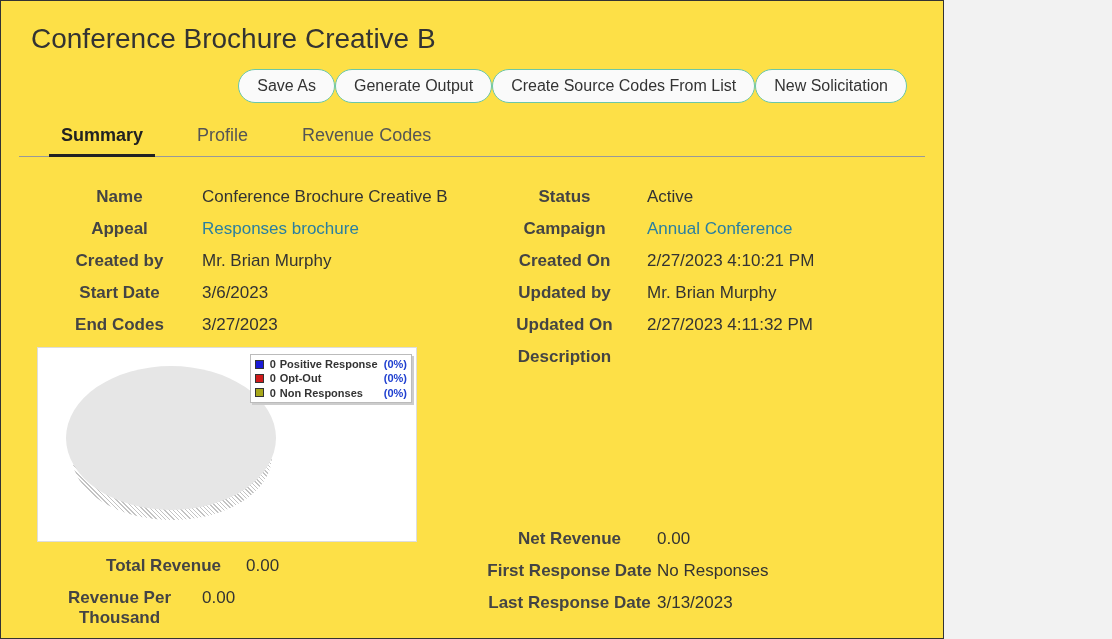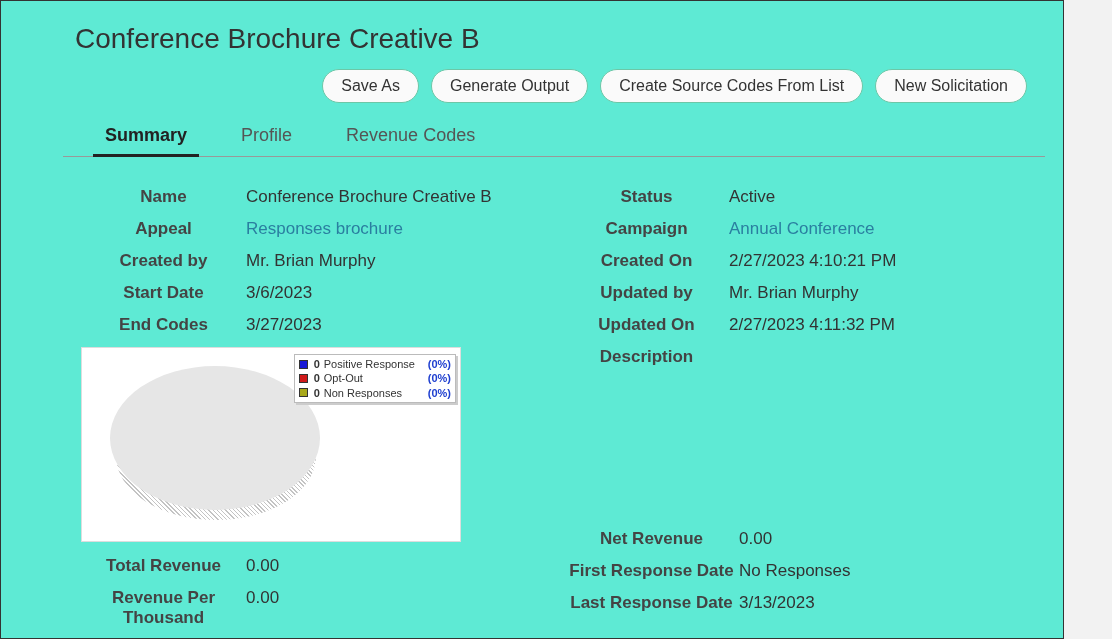--- a/index.html
+++ b/index.html
@@ -3,40 +3,38 @@
 <meta charset="utf-8">
 <style>
   * { box-sizing: border-box; }
   html, body {
     margin: 0; padding: 0;
     font-family: "Segoe UI", Arial, sans-serif;
     background: #f2f2f2;
     color: #333;
   }
   .page {
-    width: 1064px;
+    width: 944px;
     height: 639px;
     border: 1px solid #333;
-    background: #5eead4;
+    background: #fde047;
     position: relative;
     overflow: hidden;
-    padding-left: 44px;
   }
   .header {
     padding: 22px 30px 10px 30px;
   }
   .page-title {
     font-size: 28px;
     font-weight: 400;
     color: #333;
     margin: 0;
   }
   .actions {
     display: flex;
-    gap: 12px;
     justify-content: flex-end;
     padding: 4px 36px 14px 30px;
   }
   .btn {
     border: 1.5px solid #6cc7a7;
     background: #fafafa;
     color: #333;
     font-size: 16px;
     padding: 7px 18px;
     border-radius: 20px;
@@ -140,21 +138,21 @@
     display: flex;
     align-items: center;
     gap: 4px;
   }
   .swatch {
     width: 9px; height: 9px;
     border: 1px solid #333;
     flex-shrink: 0;
   }
   .legend-count { width: 8px; text-align: right; font-weight: 600; }
-  .legend-label { width: 100px; }
+  .legend-label { width: 100px; font-weight: bold; }
   .legend-pct { color: #2040d0; font-weight: 600; }
 </style>
 </head>
 <body>
 
 <div class="page">
 
   <div class="header">
     <h1 class="page-title">Conference Brochure Creative B</h1>
   </div>
@@ -217,21 +215,21 @@
           </div>
           <div class="legend-row">
             <span class="swatch" style="background:#a8a81a;"></span>
             <span class="legend-count">0</span>
             <span class="legend-label">Non Responses</span>
             <span class="legend-pct">(0%)</span>
           </div>
         </div>
       </div>
 
-      <div class="row" style="margin-top:8px;">
+      <div class="row" style="margin-top:8px;margin-left:44px;">
         <div class="lbl">Total Revenue</div>
         <div class="val">0.00</div>
       </div>
       <div class="row">
         <div class="lbl">
           <span>Revenue Per</span><br>
           <span>Thousand</span>
         </div>
         <div class="val">0.00</div>
       </div>

